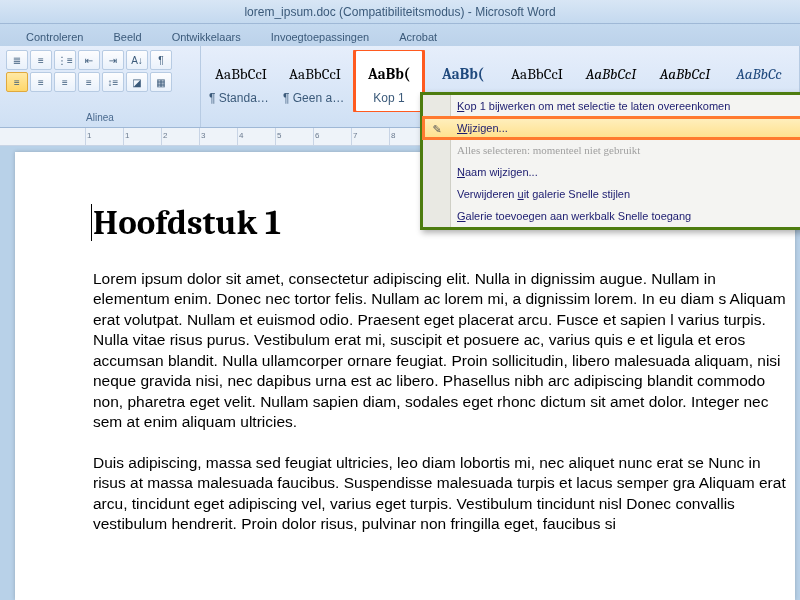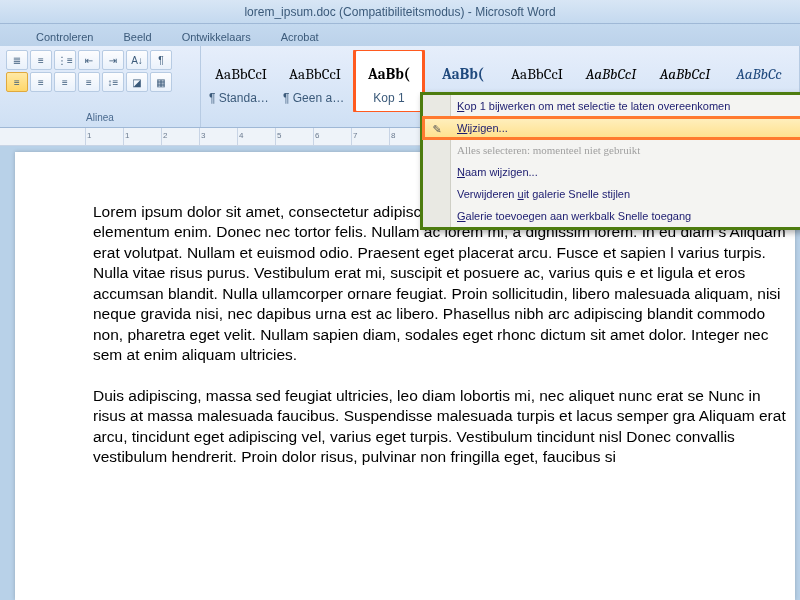--- a/index.html
+++ b/index.html
@@ -1,21 +1,21 @@
 <!DOCTYPE html>
 <html><head>
 <meta charset="utf-8">
 <style>
 * { margin: 0; padding: 0; box-sizing: border-box; font-family: "Segoe UI", Tahoma, sans-serif; }
 body { background: #b8d1e8; overflow: hidden; width: 800px; height: 600px; position: relative; }
 
 .titlebar { height: 24px; background: linear-gradient(#d8e6f5, #c4d9ef); display: flex; align-items: center; justify-content: center; font-size: 12px; color: #3b5a7a; border-bottom: 1px solid #9fb8d6; }
 .titlebar span { white-space: pre; }
 
-.tabs { height: 22px; display: flex; align-items: flex-end; padding-left: 30px; gap: 18px; font-size: 11px; color: #3b5a7a; background: linear-gradient(#c4d9ef, #bcd2ea); }
+.tabs { height: 22px; display: flex; align-items: flex-end; padding-left: 20px; gap: 18px; font-size: 11px; color: #3b5a7a; background: linear-gradient(#c4d9ef, #bcd2ea); }
 .tabs .tab { padding: 4px 6px 3px; cursor: pointer; }
 
 .ribbon { height: 82px; background: linear-gradient(#e6eefb, #cfe0f4); border-bottom: 1px solid #9fb8d6; display: flex; position: relative; }
 .ribbon-group { border-right: 1px solid #b7cbe3; padding: 4px 6px 2px; display: flex; flex-direction: column; justify-content: space-between; }
 .ribbon-group-label { text-align: center; font-size: 10px; color: #4a6a8f; padding-bottom: 2px; }
 
 .para-group { width: 220px; }
 .para-buttons { display: flex; flex-wrap: wrap; gap: 2px; }
 .pbtn { width: 22px; height: 20px; background: linear-gradient(#fdfdfe, #e9f1fb); border: 1px solid #b7cbe3; border-radius: 2px; display: flex; align-items: center; justify-content: center; font-size: 10px; color: #3b5a7a; }
 .pbtn.active { background: linear-gradient(#ffe9a6, #ffd76a); border-color: #e0a93e; }
@@ -55,20 +55,21 @@
 <body>
 
 <div class="titlebar">
   <span><span>lorem_ipsum.doc (Compatibiliteitsmodus)</span> - <span>Microsoft Word</span></span>
 </div>
 
 <div class="tabs" id="tabs">
     <div class="tab">Controleren</div>
     <div class="tab">Beeld</div>
     <div class="tab">Ontwikkelaars</div>
+    <div class="tab">Invoegtoepassingen</div>
     <div class="tab">Acrobat</div>
   </div>
 
 <div class="ribbon">
   <div class="ribbon-group para-group">
     <div class="para-buttons">
       <div class="pbtn">≣</div>
       <div class="pbtn">≡</div>
       <div class="pbtn">⋮≡</div>
       <div class="pbtn">⇤</div>
@@ -152,16 +153,17 @@
       <span class="num" style="left: 420px;">11</span>
       <span class="num" style="left: 458px;">12</span>
       <span class="num" style="left: 496px;">13</span>
       <span class="num" style="left: 534px;">14</span>
       <span class="num" style="left: 572px;">15</span>
     </div>
 </div>
 
 <div class="page-area">
   <div class="page">
+    <div class="heading">Hoofdstuk 1</div>
     <div class="para">Lorem ipsum dolor sit amet, consectetur adipiscing elit. Nulla in dignissim augue. Nullam in elementum enim. Donec nec tortor felis. Nullam ac lorem mi, a dignissim lorem. In eu diam s Aliquam erat volutpat. Nullam et euismod odio. Praesent eget  placerat arcu. Fusce et sapien l varius turpis. Nulla vitae risus purus. Vestibulum erat mi, suscipit et posuere ac, varius quis e et ligula et eros accumsan blandit. Nulla ullamcorper ornare feugiat. Proin sollicitudin, libero malesuada aliquam, nisi neque gravida nisi, nec dapibus urna est ac libero. Phasellus nibh arc adipiscing blandit commodo non, pharetra eget velit. Nullam sapien diam, sodales eget rhonc dictum sit amet dolor. Integer nec sem at enim aliquam ultricies.</div>
     <div class="para">Duis adipiscing, massa sed feugiat ultricies, leo diam lobortis mi, nec aliquet nunc erat se Nunc in risus at massa malesuada faucibus. Suspendisse malesuada turpis et lacus semper gra Aliquam erat arcu, tincidunt eget adipiscing vel, varius eget turpis. Vestibulum tincidunt nisl Donec convallis vestibulum hendrerit. Proin dolor risus, pulvinar non fringilla eget, faucibus si</div>
   </div>
 </div>
 
 </body></html>

